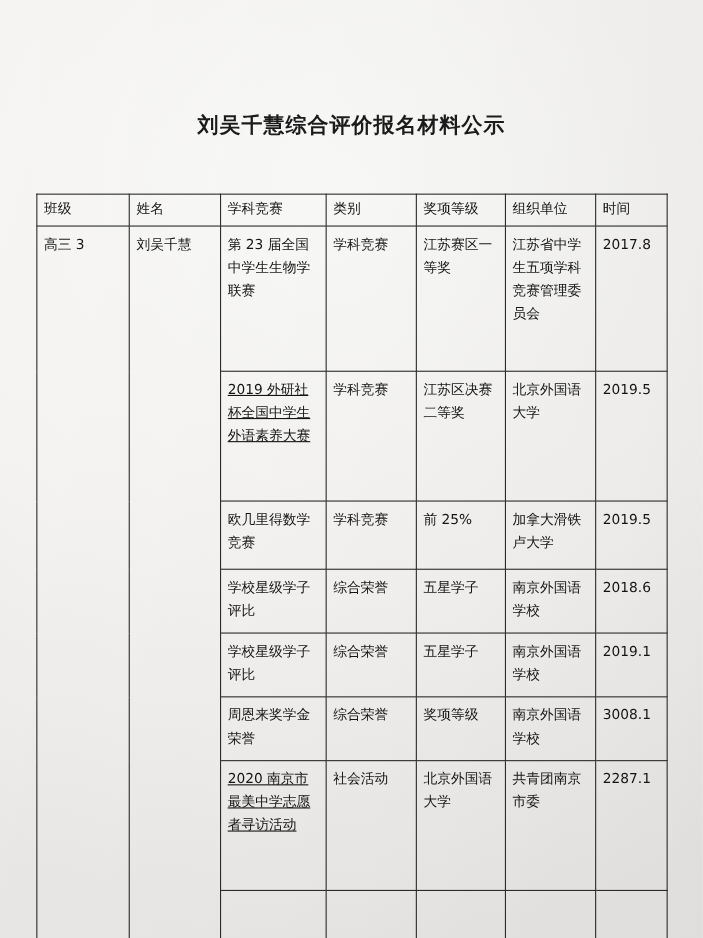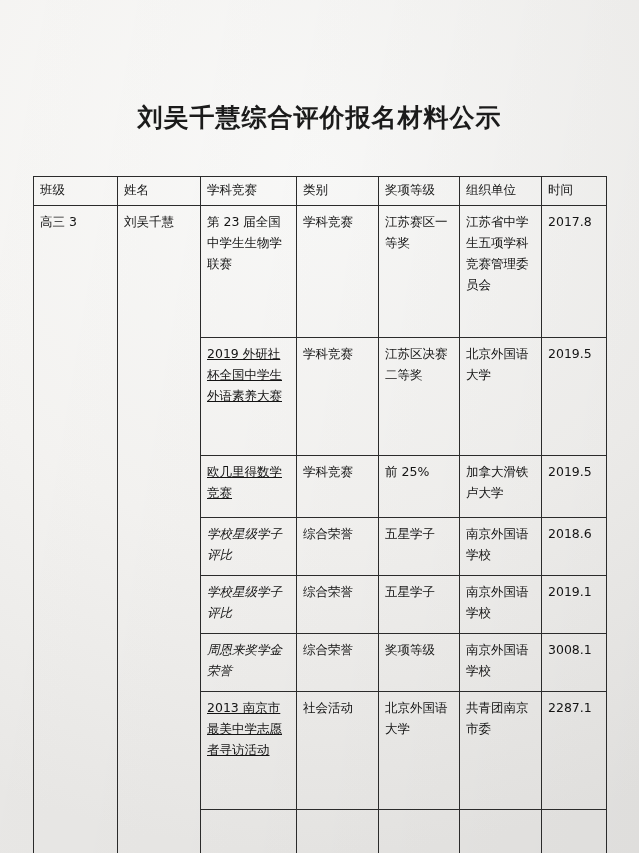--- a/index.html
+++ b/index.html
@@ -32,21 +32,21 @@
   .content {
     position: absolute;
     inset: 0;
   }
   .doc-title {
     position: absolute;
     top: 101px;
     left: 0;
     width: 639px;
     text-align: center;
-    font-size: 25px;
+    font-size: 19px;
     font-weight: bold;
     letter-spacing: 1px;
     color: #1b1b1b;
     font-family: "DejaVu Sans", "Liberation Sans", sans-serif;
   }
   .table-wrap {
     position: absolute;
     top: 176px;
     left: 33px;
     width: 573px;
@@ -89,22 +89,22 @@
   }
   .cell-class, .cell-name {
     vertical-align: middle;
     text-align: left;
     font-size: 13px;
   }
   .cell-class { padding-left: 8px; }
   .cell-name  { padding-left: 8px; }
   .tall { height: 118px; }
   .tall2 { height: 104px; text-decoration: underline; }
-  .row-med { height: 48px; text-decoration: underline; }
-  .row-sm { height: 44px; font-style: italic; }
+  .row-med { height: 48px; }
+  .row-sm { height: 44px; }
   .empty-row td { height: 60px; }
 </style>
 </head>
 <body>
 
 <div class="paper"></div>
 
 <div class="content">
 
   <div class="doc-title">刘吴千慧综合评价报名材料公示</div>
@@ -170,21 +170,21 @@
           <td>2019.1</td>
         </tr>
         <tr>
           <td class="just row-sm">周恩来奖学金荣誉</td>
           <td>综合荣誉</td>
           <td class="just">奖项等级</td>
           <td class="just">南京外国语学校</td>
           <td>3008.1</td>
         </tr>
         <tr>
-          <td class="just tall2">2013 南京市最美中学志愿者寻访活动</td>
+          <td class="just tall2">2020 南京市最美中学志愿者寻访活动</td>
           <td>社会活动</td>
           <td class="just">北京外国语大学</td>
           <td class="just">共青团南京市委</td>
           <td>2287.1</td>
         </tr>
         <tr class="empty-row">
           <td></td>
           <td></td>
           <td></td>
           <td></td>

